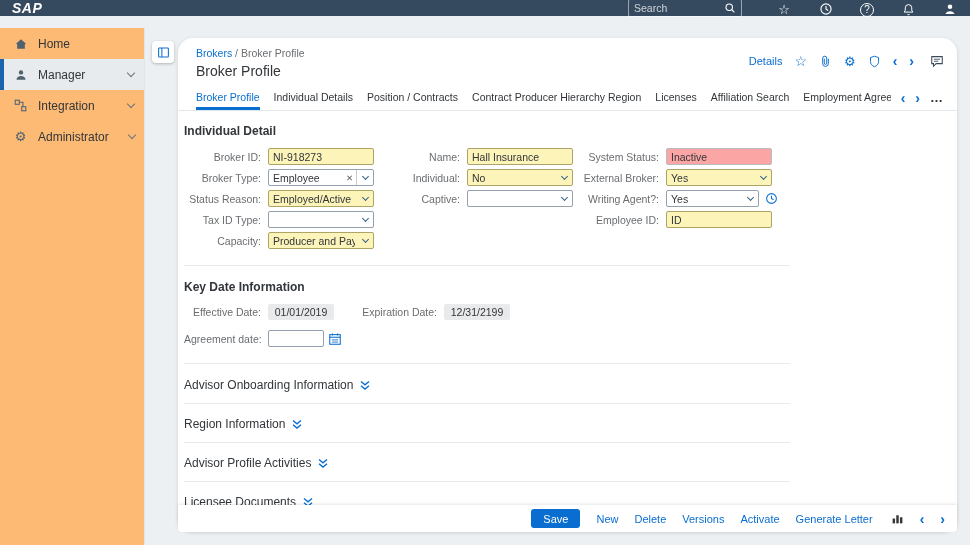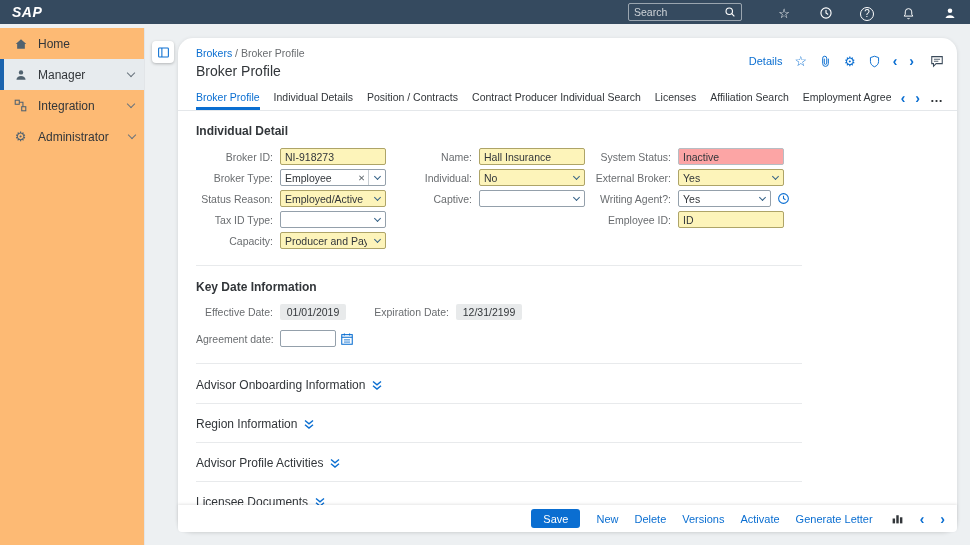--- a/index.html
+++ b/index.html
@@ -1,21 +1,21 @@
 <!DOCTYPE html>
 <html><head>
 <meta charset="utf-8">
 <style>
   *{box-sizing:border-box;margin:0;padding:0}
   html,body{width:970px;height:545px}
   body{font-family:"Liberation Sans",sans-serif;background:#edf0f2;position:relative;overflow:hidden}
   svg{display:block}
 
   
-  .shell{position:absolute;top:0;left:0;right:0;height:24px;background:#354a5f;display:flex;align-items:center;justify-content:space-between;padding:0 12px;z-index:20}
+  .shell{position:absolute;top:0;left:0;right:0;height:16px;background:#354a5f;display:flex;align-items:center;justify-content:space-between;padding:0 12px;z-index:20}
   .logo{color:#fff;font-weight:bold;font-style:italic;font-size:14px;letter-spacing:.5px;cursor:pointer}
   .shell-right{display:flex;align-items:flex-end;gap:26px;color:#fff}
   .searchbox{display:flex;align-items:center;width:114px;height:18px;border:1px solid rgba(255,255,255,.5);border-radius:2px;padding:0 5px;gap:4px;margin-right:8px}
   .searchbox input{flex:1;background:transparent;border:0;outline:none;color:#fff;font-size:10.5px;min-width:0}
   .searchbox input::placeholder{color:rgba(255,255,255,.75)}
   .shell-icon{display:inline-flex;width:16px;height:16px;align-items:center;justify-content:center;font-size:13px;line-height:1;cursor:pointer;color:#fff}
   .helpcircle{width:14px;height:14px;border:1px solid #fff;border-radius:50%;font-size:10px}
 
   
   .sidebar{position:absolute;top:28px;left:0;width:145px;bottom:0;background:#fdba74;border-right:1px solid #e2e5e8}
@@ -44,21 +44,21 @@
   .comment{color:#3b4a5a;margin-left:4px}
 
   
   .tabs{position:relative;margin-top:7px;border-bottom:1px solid #e4e7ea;display:flex;align-items:flex-end;gap:14px;padding:0 100px 0 18px;height:25px;overflow:hidden;white-space:nowrap}
   .tab{font-size:10.5px;color:#32363a;padding-bottom:7px;cursor:pointer;flex:none}
   .tab.active{color:#0a6ed1;border-bottom:3px solid #0a6ed1;padding-bottom:4px}
   .tab-nav{position:absolute;right:0;top:0;bottom:1px;display:flex;align-items:center;gap:10px;background:#fff;padding:0 14px 0 10px}
   .ovf{color:#32363a;font-size:13px;font-weight:bold;cursor:pointer;line-height:1}
 
   
-  .content{padding:13px 0 0 18px}
+  .content{padding:13px 0 0 6px}
   .sec-title{font-size:12px;font-weight:bold;color:#32363a}
   .section{width:606px;border-bottom:1px solid #e8eaec;padding-bottom:16px;margin-bottom:1px}
   .fgrid{display:grid;grid-template-columns:repeat(3,196px);column-gap:3px;row-gap:4px;margin-top:10px}
   .frow{display:flex;align-items:center;height:17px}
   .flabel{width:84px;text-align:right;font-size:10.5px;color:#6a6d70;padding-right:7px;white-space:nowrap;flex:none}
   .ctrl{position:relative;width:106px;height:17px;border:1px solid #94a0ab;background:#fff;font-size:10.5px;color:#32363a;display:flex;align-items:center;padding:0 4px;border-radius:2px;cursor:pointer}
   .ctrl.hl{background:#fdf4ba;border-color:#aea468}
   .ctrl.readonly{background:#fca5a5;border-color:#b7bdc3;cursor:default}
   .combo{padding-right:18px}
   .cval{overflow:hidden;white-space:nowrap;flex:1}
@@ -209,21 +209,21 @@
               <line x1="4.5" y1="8.3" x2="9.5" y2="8.3" stroke="currentColor" stroke-width="1"></line>
             </svg>
         </span>
       </div>
     </div>
 
     <nav class="tabs">
       <span class="tab active">Broker Profile</span>
       <span class="tab">Individual Details</span>
       <span class="tab">Position / Contracts</span>
-      <span class="tab">Contract Producer Individual Search</span>
+      <span class="tab">Contract Producer Hierarchy Region</span>
       <span class="tab">Licenses</span>
       <span class="tab">Affiliation Search</span>
       <span class="tab">Employment Agreement Details</span>
       <div class="tab-nav">
         <span class="navch">‹</span>
         <span class="navch">›</span>
         <span class="ovf">…</span>
       </div>
     </nav>
 

